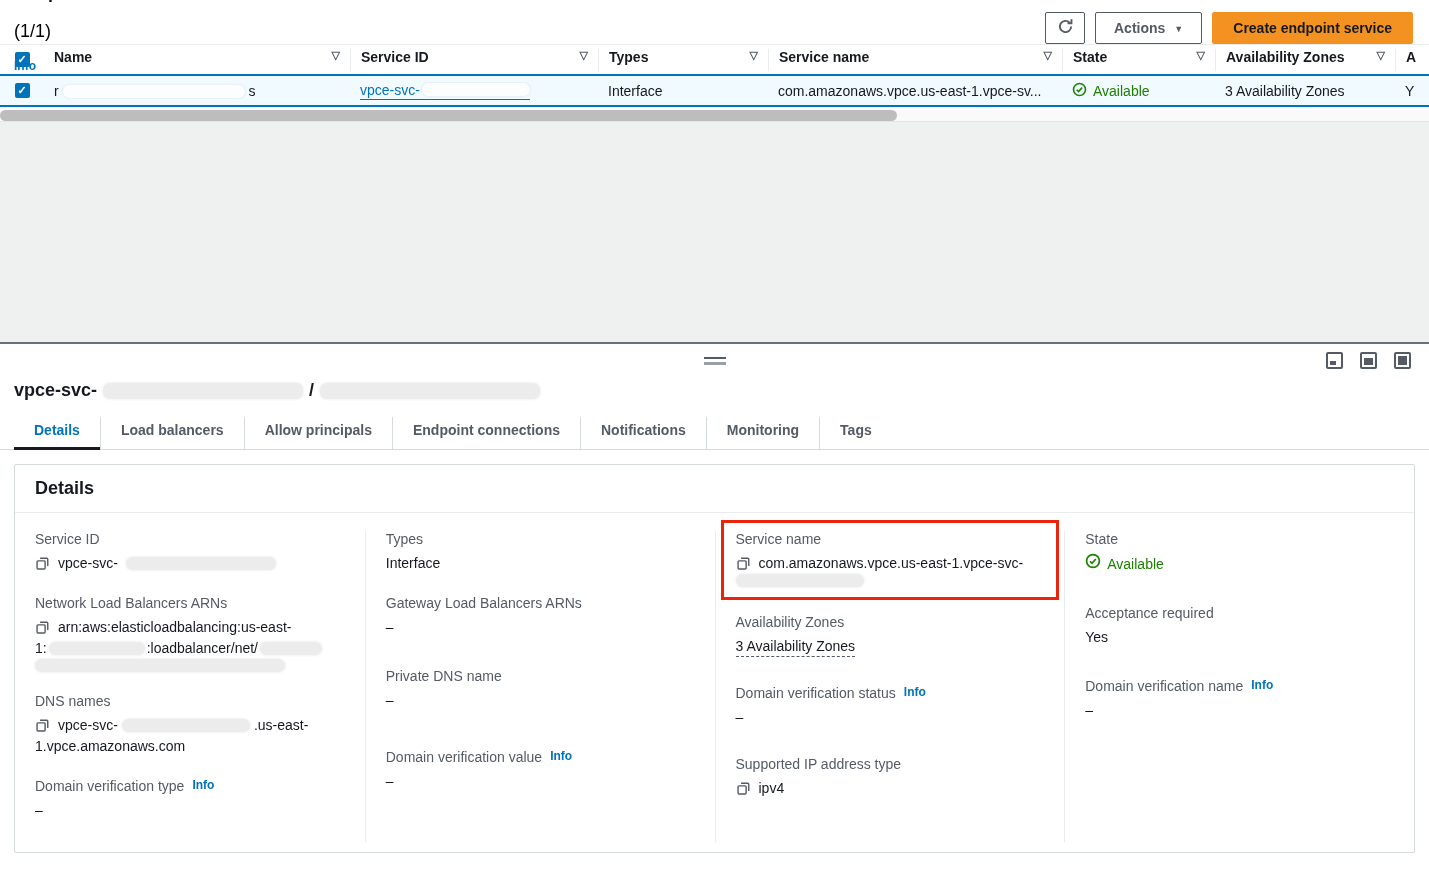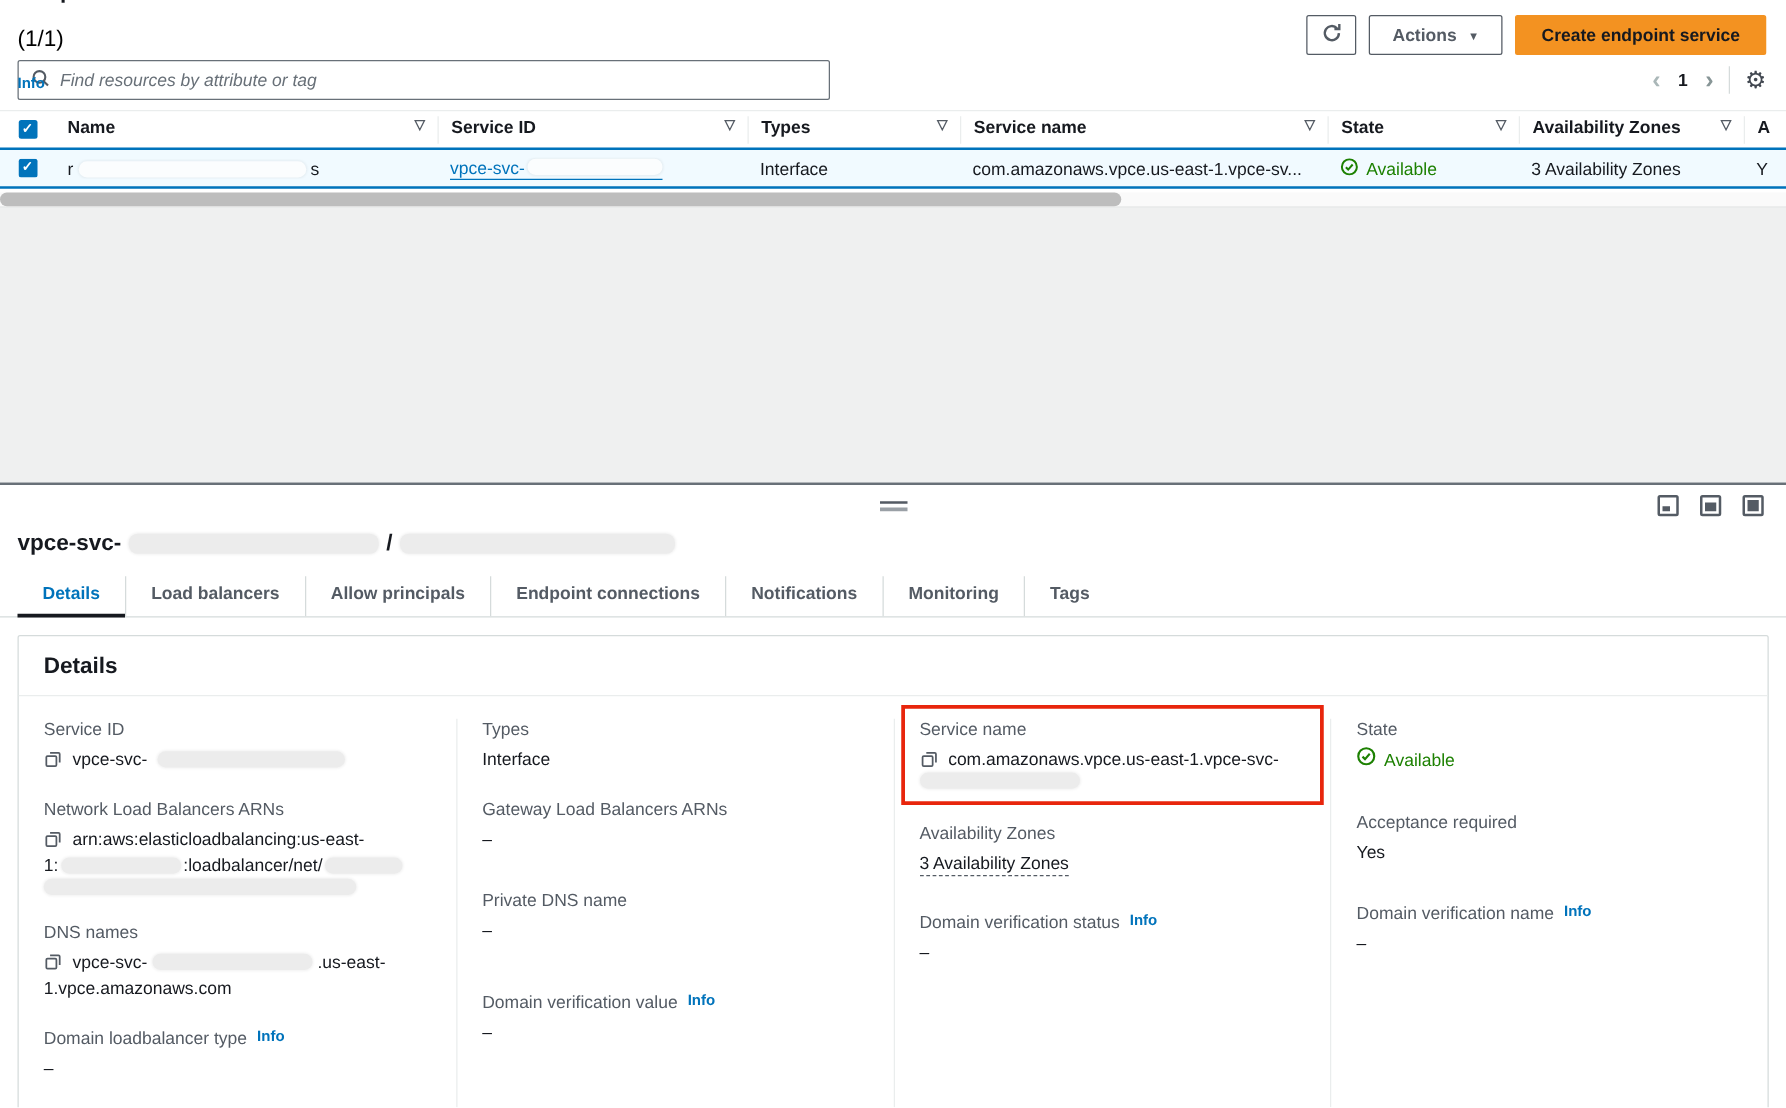--- a/index.html
+++ b/index.html
@@ -111,38 +111,20 @@
         </span>
       </button>
       <button class="btn btn-actions">
         <span>Actions</span>
         <span class="caret">▼</span>
       </button>
       <button class="btn btn-primary">Create endpoint service</button>
     </div>
   </div>
 
-  <div class="search-row">
-    <div class="search-box">
-      <span>
-        <svg width="15" height="15" viewBox="0 0 16 16">
-            <circle cx="7" cy="7" r="5" fill="none" stroke="#545b64" stroke-width="1.8"></circle>
-            <line x1="10.6" y1="10.6" x2="14.3" y2="14.3" stroke="#545b64" stroke-width="1.8"></line>
-          </svg>
-      </span>
-      <input type="text" placeholder="Find resources by attribute or tag" style="">
-    </div>
-    <div class="pager">
-      <span class="pg-chevron pg-prev">‹</span>
-      <span class="pg-num">1</span>
-      <span class="pg-chevron pg-next">›</span>
-      <span class="pg-divider"></span>
-      <span class="gear">⚙</span>
-    </div>
-  </div>
 
   <div class="tbl">
     <div class="tbl-grid thead">
       <div class="th cb-cell">
         <span class="checkbox">
             <span class="check-mark">✓</span>
           </span>
       </div>
       <div class="th">
         <span>Name</span>
@@ -302,21 +284,21 @@
               </span>
               <span>vpce-svc-</span>
               <span class="redact" style="width:128px"></span>
               <span>.us-east-</span>
             </div>
             <div class="f-value">1.vpce.amazonaws.com</div>
           </div>
 
           <div class="field">
             <div class="f-label">
-              <span>Domain loadbalancer type</span>
+              <span>Domain verification type</span>
               <span class="info-link">Info</span>
             </div>
             <div class="f-value">–</div>
           </div>
         </div>
 
         <div class="col">
           <div class="field">
             <div class="f-label">Types</div>
             <div class="f-value">Interface</div>
@@ -365,20 +347,32 @@
           </div>
 
           <div class="field" style="margin-top:28px">
             <div class="f-label">
               <span>Domain verification status</span>
               <span class="info-link">Info</span>
             </div>
             <div class="f-value">–</div>
           </div>
 
+          <div class="field" style="margin-top:28px">
+            <div class="f-label">Supported IP address type</div>
+            <div class="f-value v-line">
+              <span class="copy">
+                <svg width="15" height="15" viewBox="0 0 16 16">
+                    <rect x="2.2" y="5.2" width="8.6" height="8.6" rx="1" fill="none" stroke="#545b64" stroke-width="1.5"></rect>
+                    <path d="M5.4 2.4h7.2a1 1 0 0 1 1 1v7.2" fill="none" stroke="#545b64" stroke-width="1.5"></path>
+                  </svg>
+              </span>
+              <span>ipv4</span>
+            </div>
+          </div>
         </div>
 
         <div class="col">
           <div class="field">
             <div class="f-label">State</div>
             <div class="f-value">
               <span class="state-ok">
                 <span>
                   <svg width="16" height="16" viewBox="0 0 16 16">
                       <circle cx="8" cy="8" r="6.4" fill="none" stroke="#1d8102" stroke-width="1.7"></circle>

